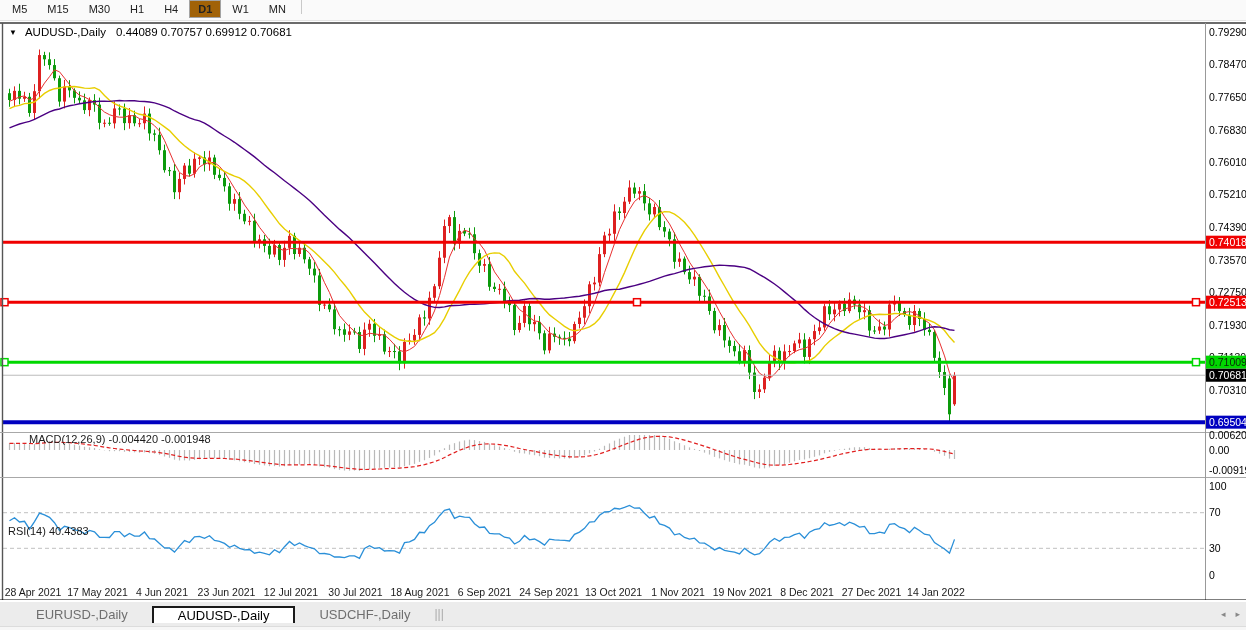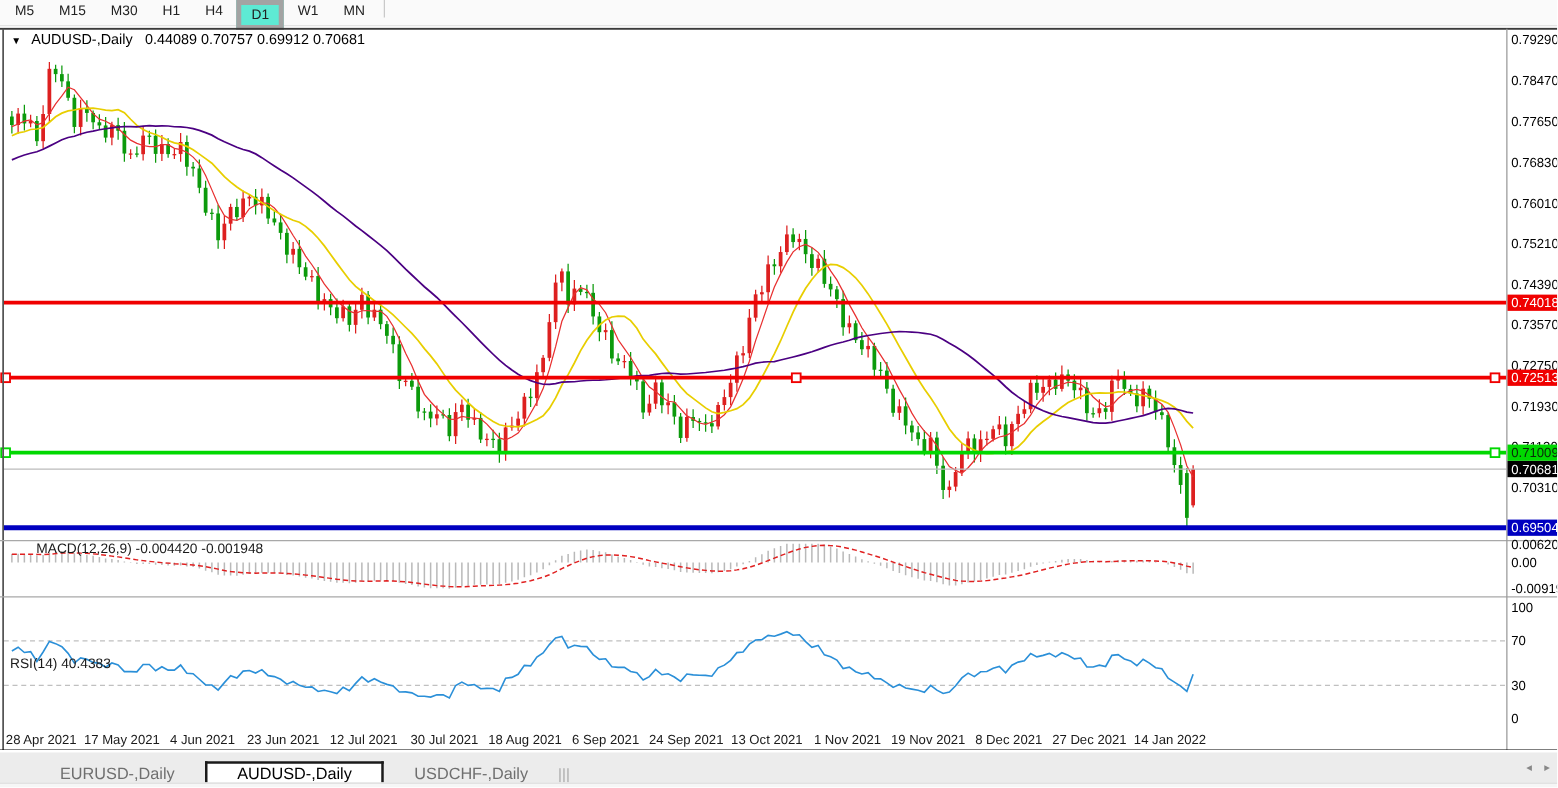--- a/index.html
+++ b/index.html
@@ -2,32 +2,32 @@
 <html><head>
 <meta charset="utf-8">
 <style>
   html,body{margin:0;padding:0;background:#fff;}
   #app{position:relative;width:1246px;height:630px;overflow:hidden;background:#fff;
        font-family:"Liberation Sans",sans-serif;-webkit-font-smoothing:antialiased;}
   
   #toolbar{position:absolute;left:0;top:0;width:1246px;height:21px;background:#fafafa;
            border-bottom:1px solid #e3e3e3;display:flex;align-items:flex-start;padding-left:2px;box-sizing:border-box;}
   .tfbtn{font-size:11px;color:#222;padding:2px 8px;margin:0 1px;border:1px solid transparent;cursor:default;}
-  .tfbtn.active{background:#5eead4;border:4px solid #a3a3a3;}
+  .tfbtn.active{background:#a16207;border:1px solid #a3a3a3;font-weight:bold;}
   .tbdiv{width:1px;height:14px;background:#c9c9c9;margin:0 5px;}
   
   #chart-title{position:absolute;left:9px;top:26px;font-size:11.5px;color:#000;display:flex;align-items:center;}
   #chart-title .dd{font-size:8px;margin-right:8px;color:#000;}
   #chart-title .sym{margin-right:10px;}
   #ind-macd-label{position:absolute;left:8px;top:433px;font-size:11px;color:#1a1a1a;padding-left:21px;}
   #ind-rsi-label{position:absolute;left:8px;top:483px;font-size:11px;color:#1a1a1a;margin-top:42px;}
   svg text{font-family:"Liberation Sans",sans-serif;}
   
   #tabbar{position:absolute;left:0;top:602px;width:1246px;height:24px;background:#ececec;
-          display:flex;align-items:flex-end;padding-left:24px;box-sizing:border-box;}
+          display:flex;align-items:center;padding-left:12px;box-sizing:border-box;}
   .tab{font-size:13px;color:#6f6f6f;display:flex;align-items:center;padding:0 24px;cursor:default;}
   .tab.active{background:#fff;color:#000;border:2px solid #1a1a1a;border-bottom:none;margin-bottom:0;}
   .tabdiv{color:#aaa;display:flex;align-items:center;font-size:12px;}
   #tabscroll{position:absolute;right:6px;top:602px;height:24px;display:flex;align-items:center;gap:10px;}
   #tabscroll span{font-size:9px;color:#888;cursor:default;}
   #statusbar{position:absolute;left:0;top:626px;width:1246px;height:4px;background:#f6f6f6;border-top:1px solid #dcdcdc;}
 </style>
 </head>
 <body>
 <div id="app">

